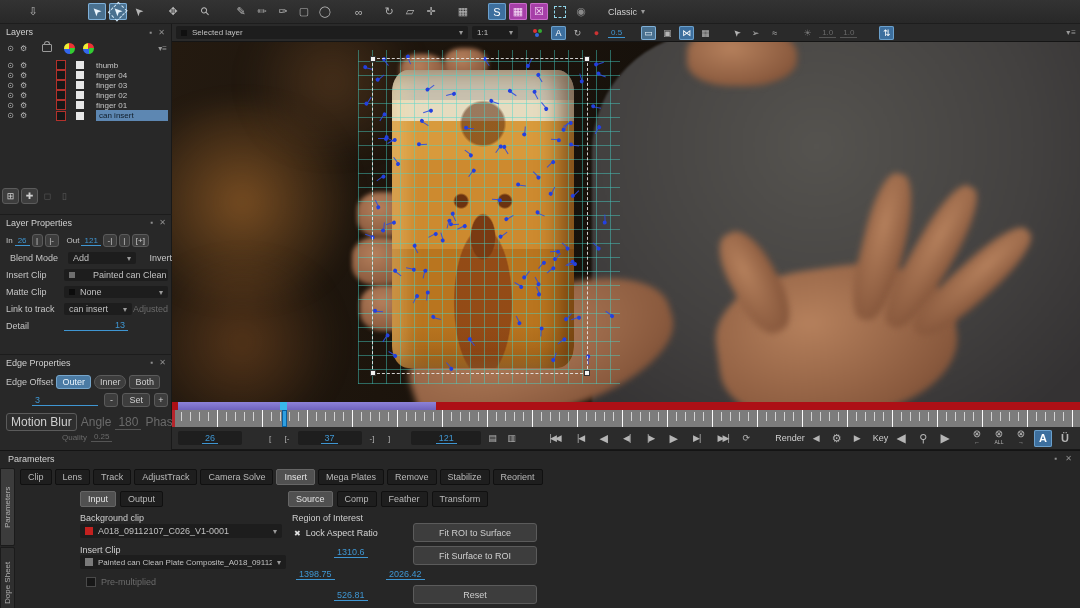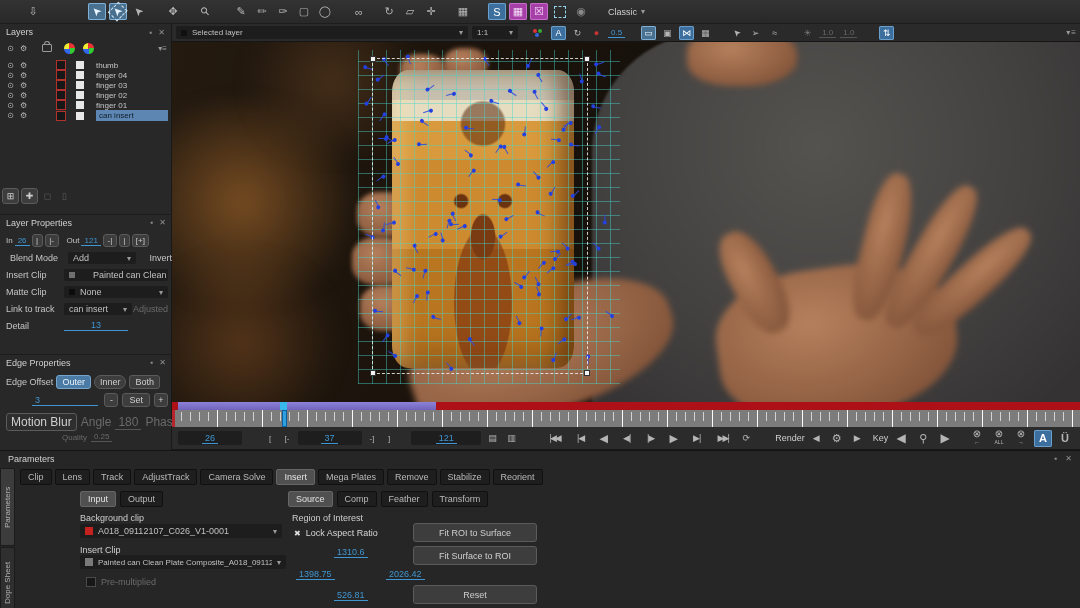--- a/index.html
+++ b/index.html
@@ -285,21 +285,21 @@
     <div class="row" style="position:absolute;top:279px;left:6px;width:162px;">
       <span style="width:58px;">Link to track</span>
       <span class="ddn" style="width:58px;height:12px;">
         <span>can insert</span>
         <span class="caret">▾</span>
       </span>
       <span class="gray" style="margin-left:auto;">Adjusted</span>
     </div>
     <div class="row" style="position:absolute;top:296px;left:6px;width:162px;">
       <span style="width:58px;">Detail</span>
-      <span class="bval" style="width:58px;text-align:center;">13</span>
+      <span class="bval" style="width:58px;text-align:right;">13</span>
     </div>
 
     <div class="hd" style="position:absolute;top:330px;width:172px;box-sizing:border-box;border-top:1px solid #1c1c1c;">
       <span>Edge Properties</span>
       <span class="sp">
         <span>▪</span>
         <span>✕</span>
       </span>
     </div>
     <div class="row" style="position:absolute;top:351px;left:6px;width:162px;gap:3px;">

